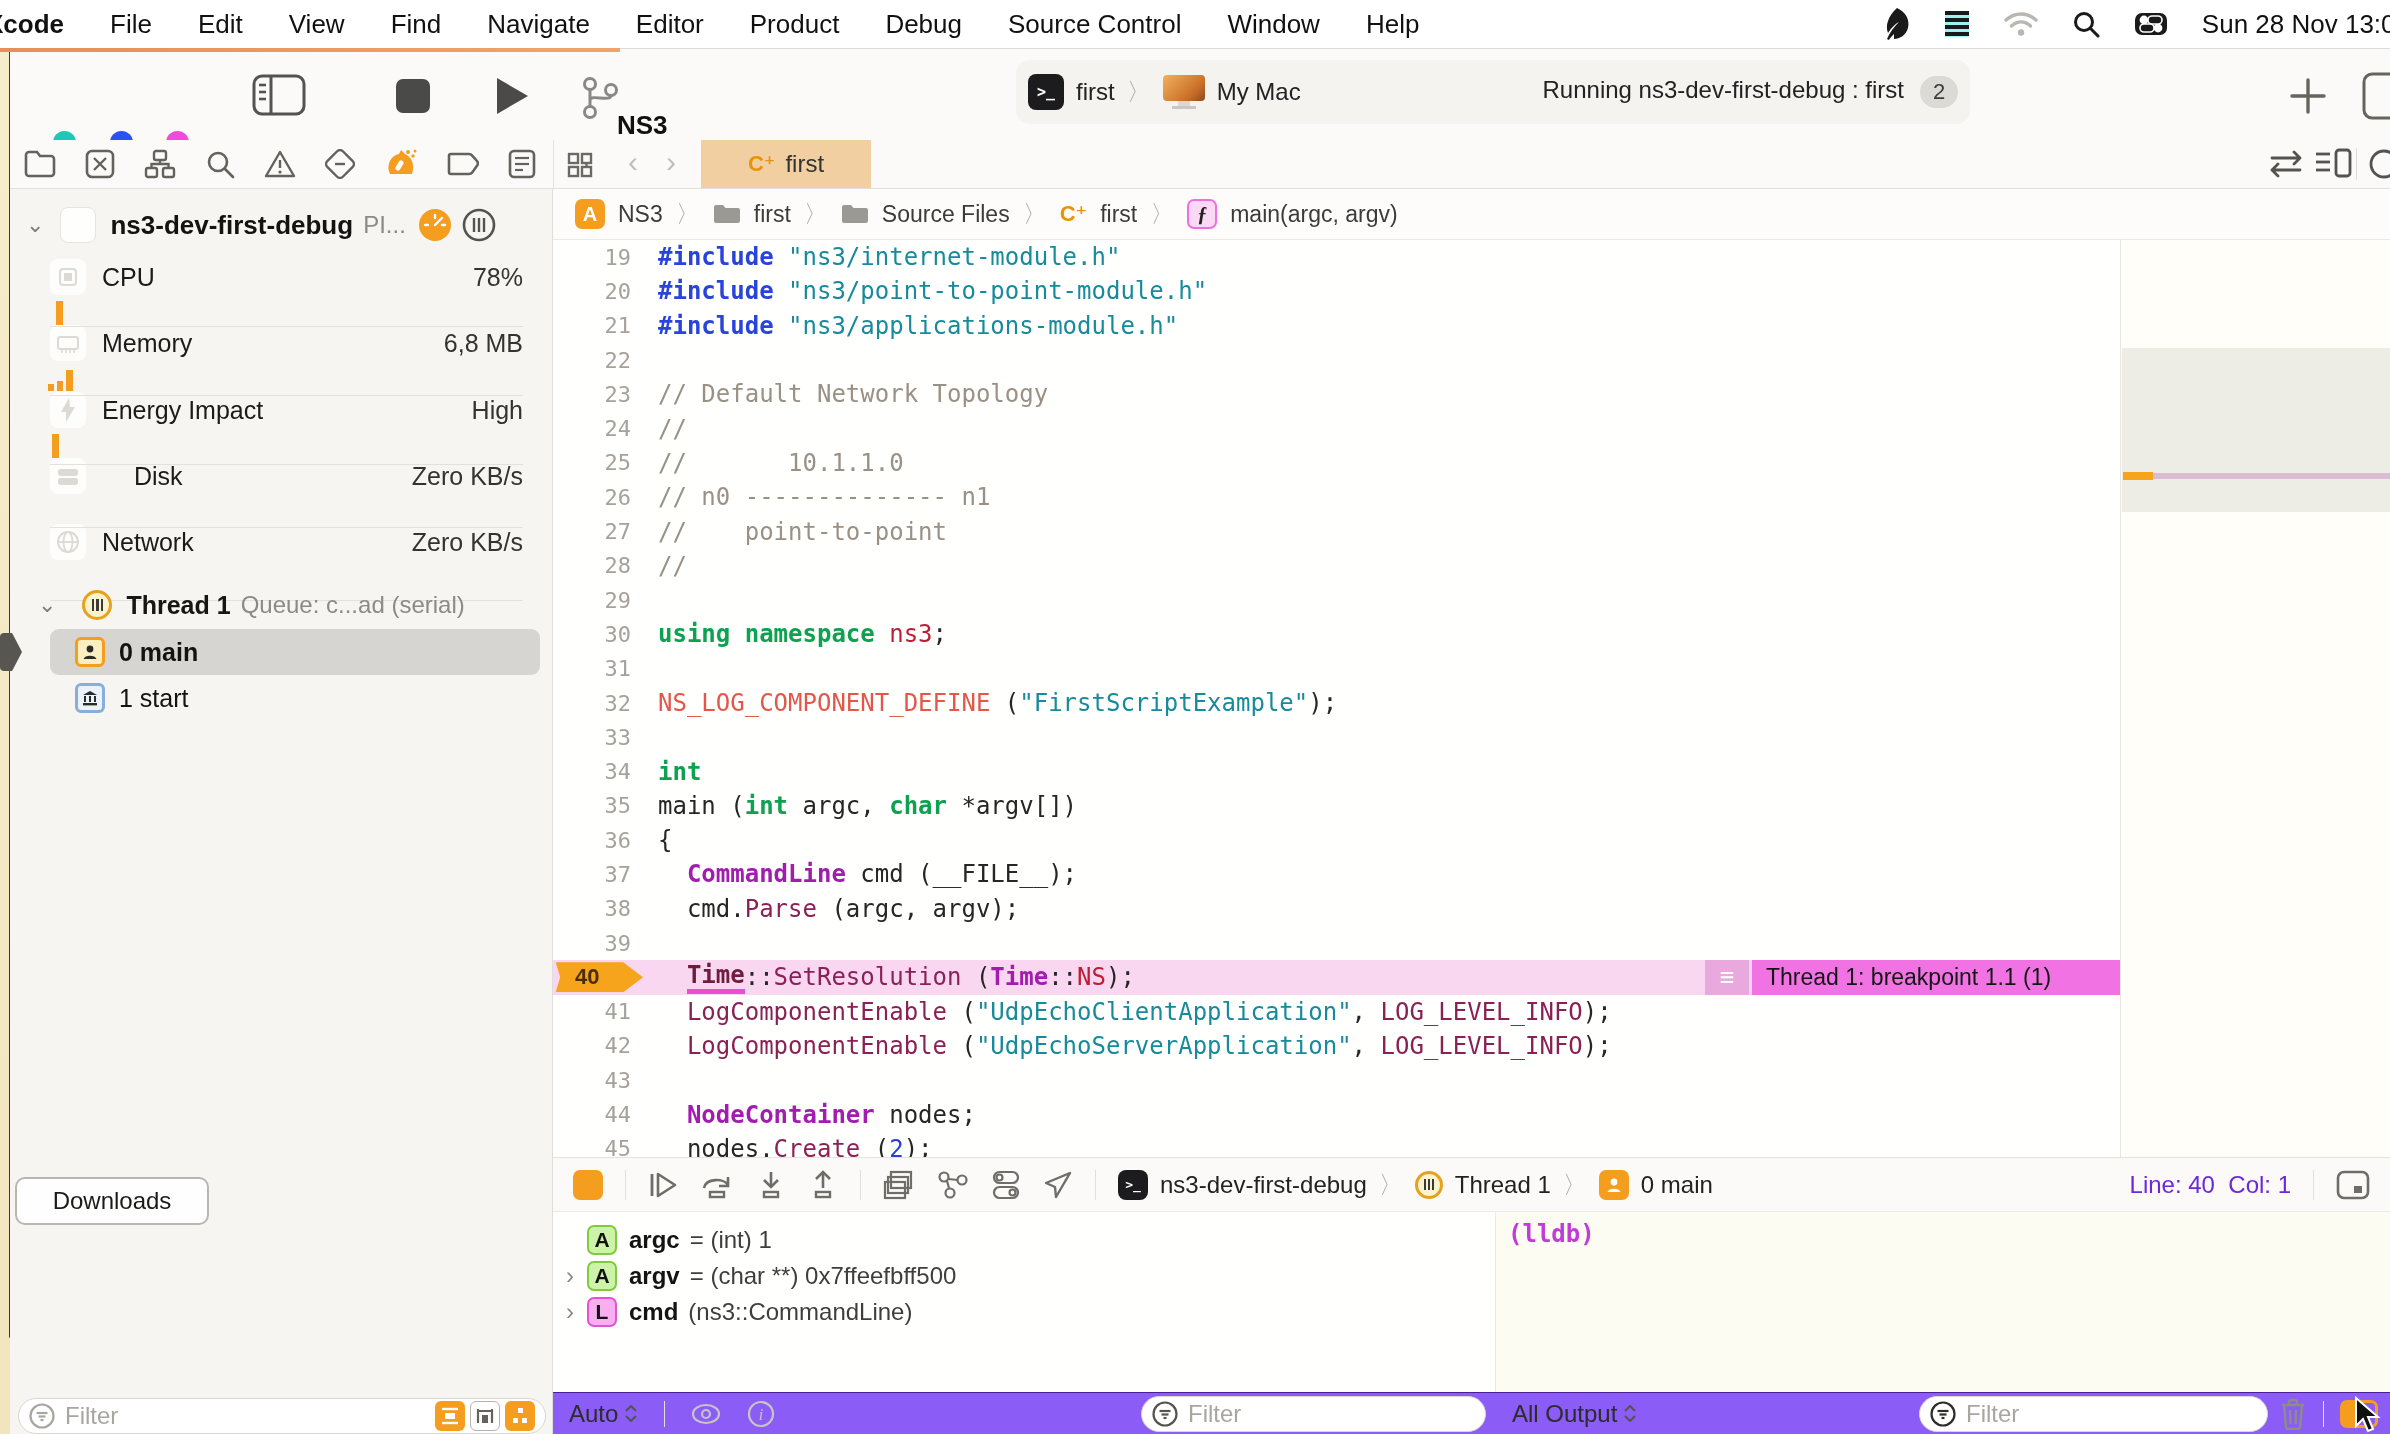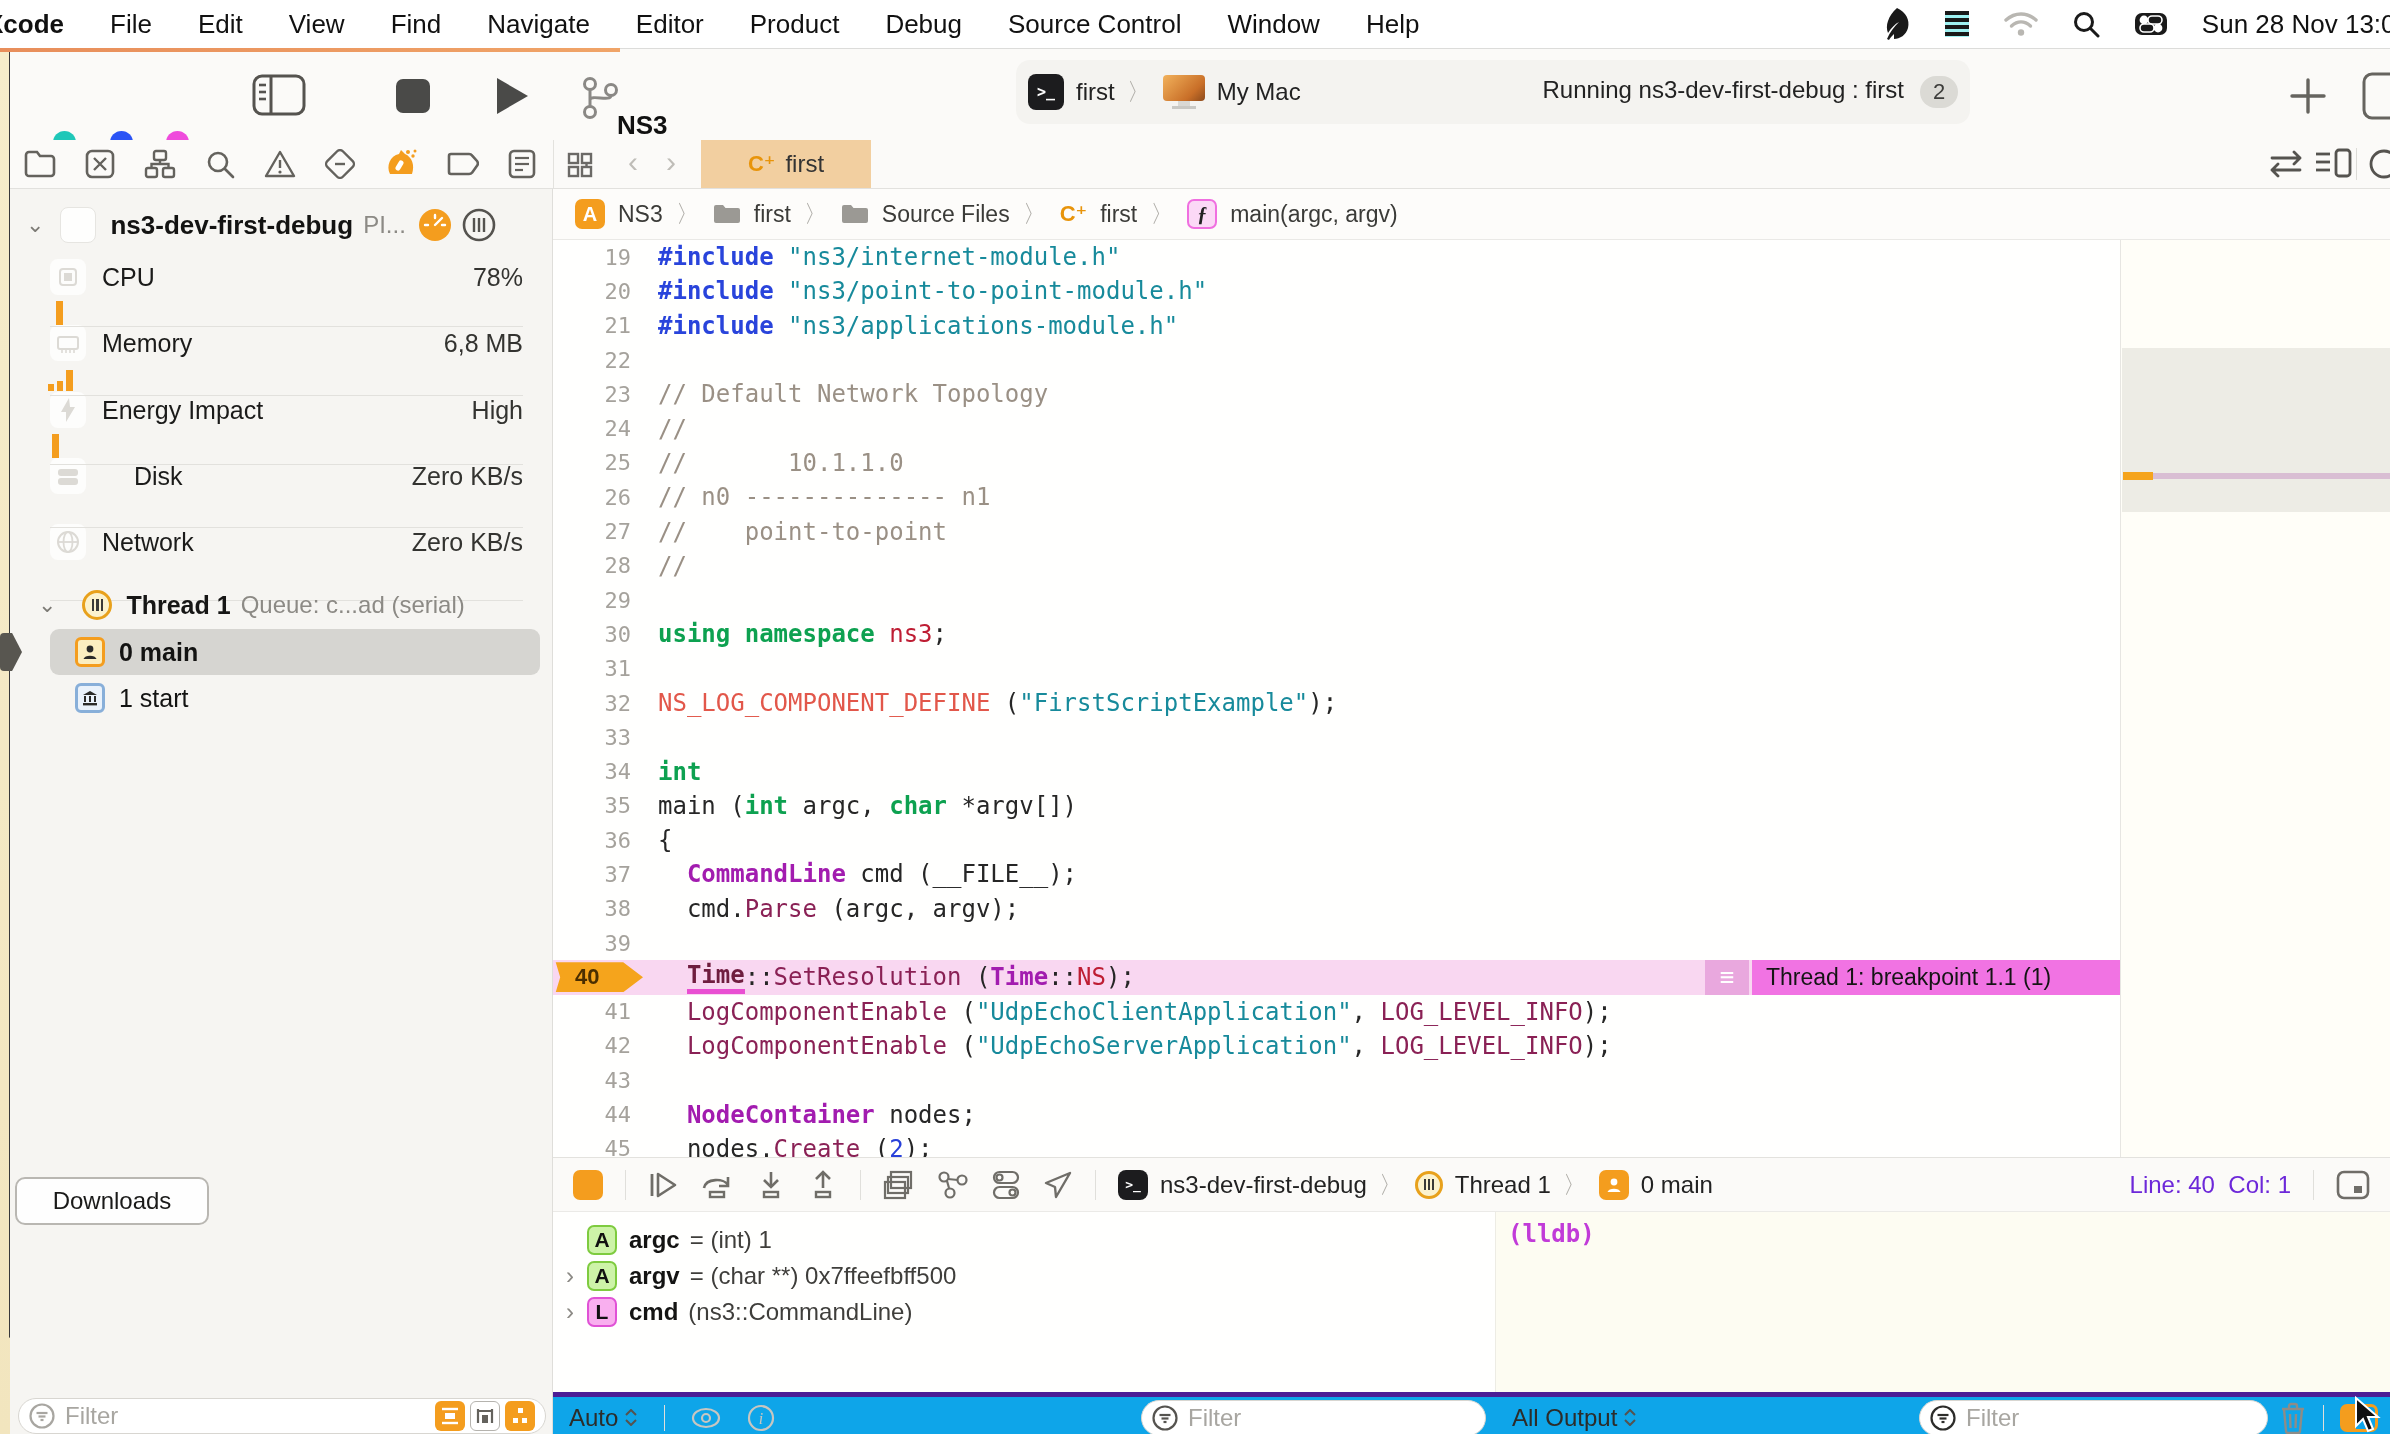--- a/index.html
+++ b/index.html
@@ -133,21 +133,21 @@
   .var-row{position:absolute;left:0;width:942px;height:36px;display:flex;align-items:center;font-size:24px;color:#3F3E3B;}
   .var-disc{width:34px;text-align:center;color:#8C8A85;font-size:24px;flex:0 0 auto;}
   .var-badge{width:30px;height:30px;border-radius:7px;box-sizing:border-box;display:flex;align-items:center;justify-content:center;
              font-size:21px;font-weight:bold;color:#111;margin-right:12px;flex:0 0 auto;}
   .var-badge.green{background:#CDF3A8;border:2.5px solid #7ECB3F;}
   .var-badge.pink{background:#F9AFEF;border:2.5px solid #E052D6;}
   .var-name{font-weight:bold;color:#141413;margin-right:10px;}
   #consolepane{left:1495px;top:1212px;width:895px;height:180px;background:#FDFCF2;border-left:1px solid #EDECE4;box-sizing:border-box;}
   #lldb-prompt{position:absolute;left:12px;top:8px;font-family:"DejaVu Sans Mono",monospace;font-weight:bold;font-size:24px;color:#C13BD8;}
   
-  #bottombar{left:553px;top:1392px;width:1837px;height:42px;background:#0ea5e9;border-top:5px solid #4c1d95;box-sizing:border-box;}
+  #bottombar{left:553px;top:1392px;width:1837px;height:42px;background:#8b5cf6;border-top:1px solid #4c1d95;box-sizing:border-box;}
   .bb{position:absolute;top:0;height:41px;display:flex;align-items:center;}
   .scope{font-size:24px;color:#2c2c2a;display:flex;align-items:center;gap:6px;}
   .updown{display:flex;flex-direction:column;gap:1px;}
   .toggle-pane{width:38px;height:28px;border:3px solid #F49D1E;border-radius:7px;box-sizing:border-box;position:relative;flex:0 0 auto;}
   .toggle-pane .fillL{position:absolute;left:0;top:0;width:13px;height:22px;background:#F49D1E;}
   #cursor{left:2352px;top:1396px;}
 </style>
 </head>
 <body>
 

